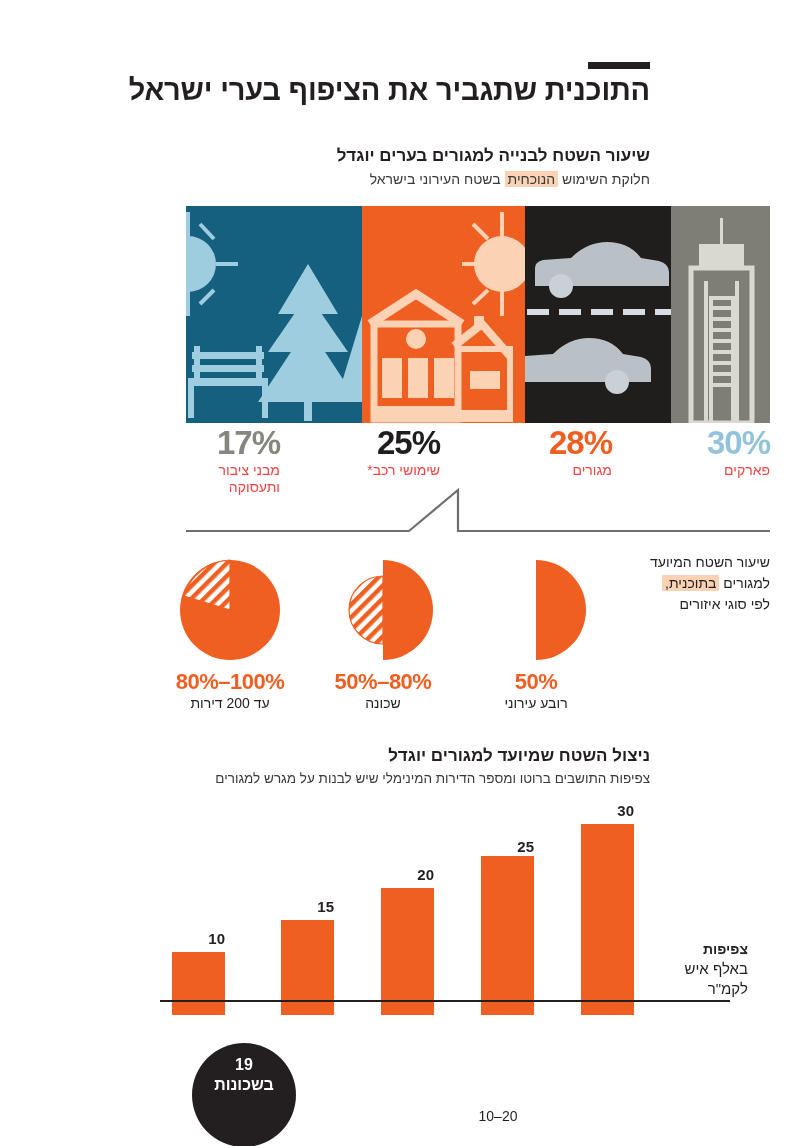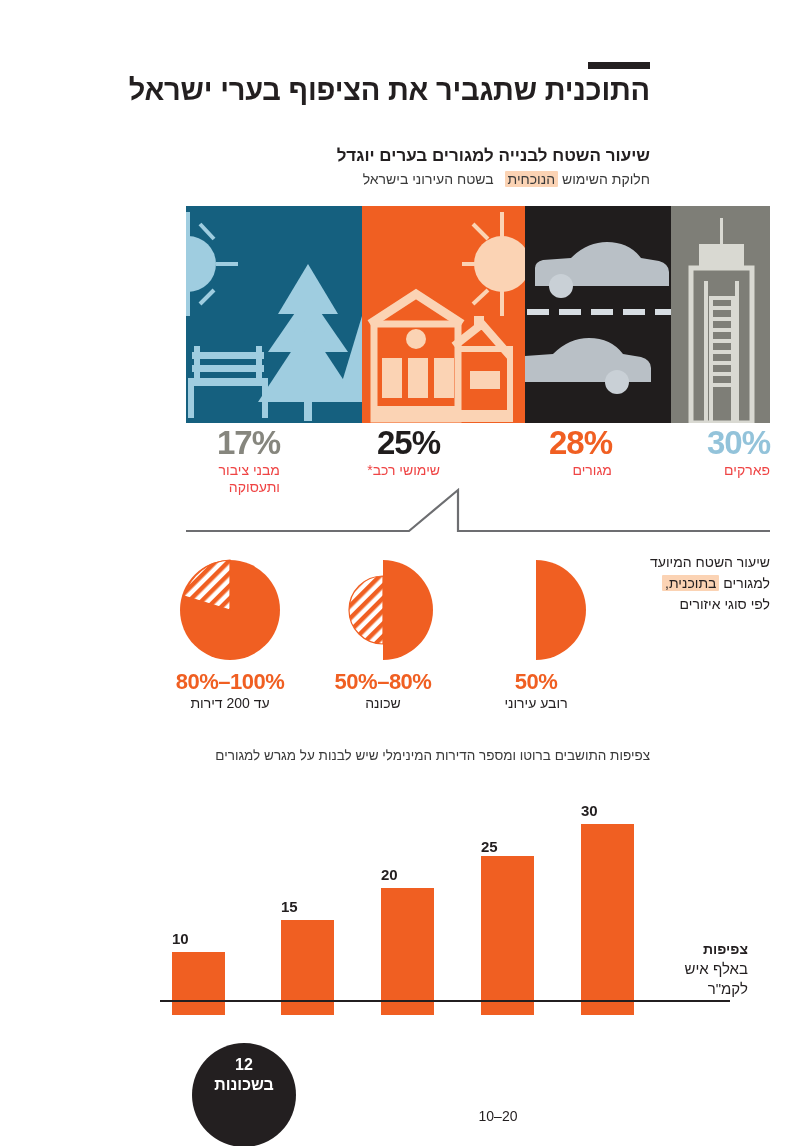--- a/index.html
+++ b/index.html
@@ -20,21 +20,21 @@
     position:absolute;right:160px;top:72px;width:612px;
     text-align:right;font-size:29px;font-weight:bold;line-height:1.25;
     letter-spacing:-0.2px;color:#231f20;
   }
 
   .sub-head{
     position:absolute;right:160px;top:145px;width:612px;text-align:right;
   }
   .sub-head .l1{font-size:17px;font-weight:bold;line-height:1.35;color:#231f20;}
   .sub-head .l2{font-size:14px;line-height:1.45;color:#3a3a3a;margin-top:1px;}
-  .hl{background:#fbd3b4;padding:0 3px;border-radius:1px;margin-left:7px;}
+  .hl{background:#fbd3b4;padding:0 3px;border-radius:1px;}
 
   
   .panels{
     position:absolute;left:186px;top:206px;width:584px;height:217px;
     display:flex;
   }
   .panel{position:relative;overflow:hidden;}
   .p-gray{background:#7e7e77;}
   .p-black{background:#201d1d;}
   .p-orange{background:#f05f22;}
@@ -66,21 +66,21 @@
 
   
   .bars-head{position:absolute;right:160px;top:745px;width:612px;text-align:right;}
   .bars-head .l1{font-size:17px;font-weight:bold;line-height:1.35;}
   .bars-head .l2{font-size:13.5px;line-height:1.45;color:#3a3a3a;margin-top:1px;}
 
   .chart{position:absolute;left:0px;top:800px;width:810px;height:215px;}
   .axis{position:absolute;left:160px;top:1000px;width:570px;height:2px;background:#231f20;}
   .bar{position:absolute;bottom:0;background:#f05f22;}
   .bar-val{
-    position:absolute;text-align:left;font-size:15px;font-weight:bold;color:#231f20;
+    position:absolute;text-align:right;font-size:15px;font-weight:bold;color:#231f20;
   }
   .dens-note{
     position:absolute;right:62px;top:940px;width:120px;text-align:right;line-height:1.35;
   }
   .dens-note .b{font-size:14px;font-weight:bold;}
   .dens-note .s{font-size:15px;color:#231f20;}
 
   
   .badge{
     position:absolute;left:192px;top:1043px;width:104px;height:104px;border-radius:50%;
@@ -303,20 +303,21 @@
         <path d="M52 52 L52 2 A50 50 0 0 0 6 38 Z" fill="none" stroke="#f05f22" stroke-width="1.2"></path>
       </svg>
     </div>
     <div class="pie-label" style="right:465px;">
       <div class="pie-pct">100%–80%</div>
       <div class="pie-sub">עד 200 דירות</div>
     </div>
   </div>
 
   <div class="bars-head">
+    <div class="l1">ניצול השטח שמיועד למגורים יוגדל</div>
     <div class="l2">צפיפות התושבים ברוטו ומספר הדירות המינימלי שיש לבנות על מגרש למגורים</div>
   </div>
 
   <div class="chart">
 
     <div class="bar" style="left:172px;width:53px;height:63px;"></div>
     <div class="bar-val" style="left:172px;width:53px;top:130px;">10</div>
 
     <div class="bar" style="left:281px;width:53px;height:95px;"></div>
     <div class="bar-val" style="left:281px;width:53px;top:98px;">15</div>
@@ -332,21 +333,21 @@
   </div>
   <div class="axis"></div>
 
   <div class="dens-note">
     <div class="b">צפיפות</div>
     <div class="s">באלף איש</div>
     <div class="s">לקמ"ר</div>
   </div>
 
   <div class="badge">
-    <div class="badge-num">12</div>
+    <div class="badge-num">19</div>
     <div class="badge-txt">בשכונות</div>
   </div>
 
 
   <div class="swatch-wrap2">
     <div class="swatch-lab2">20–10</div>
   </div>
 
 </div>
 

